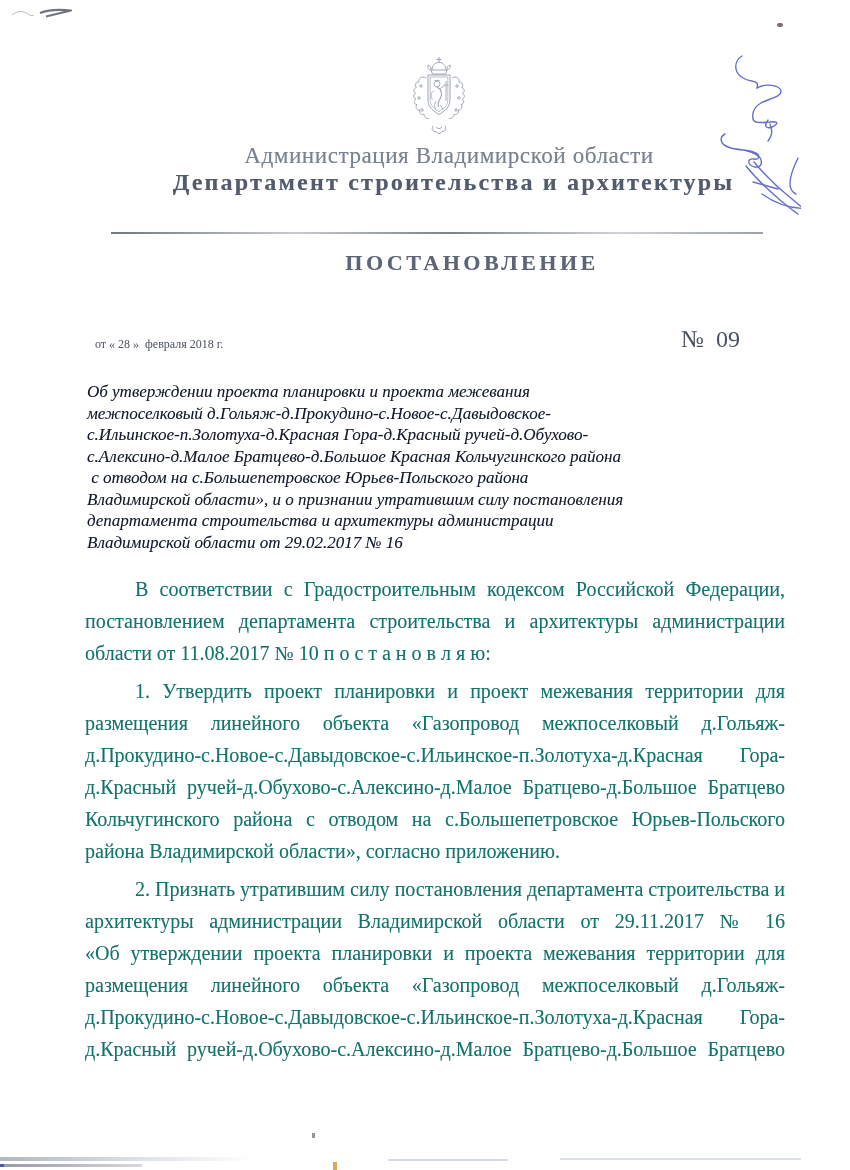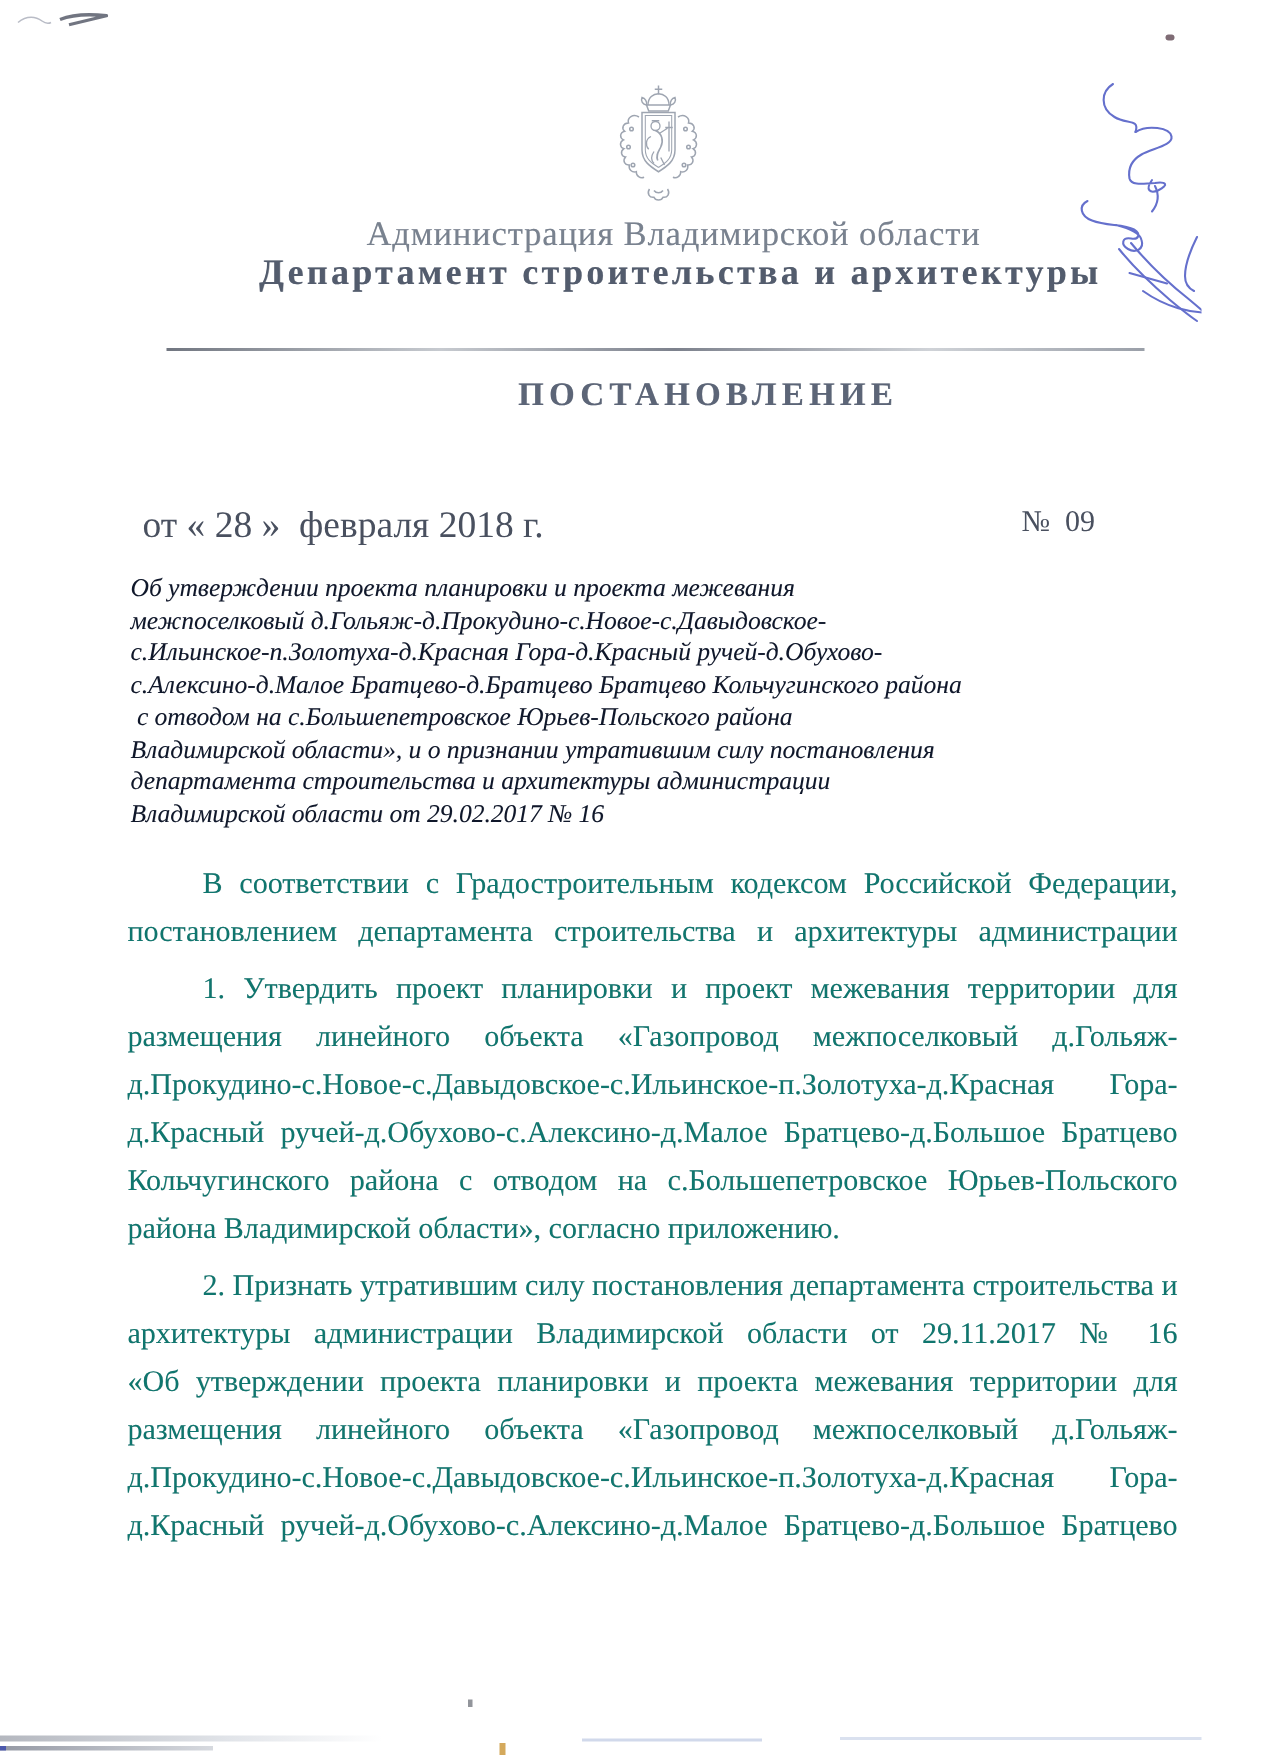--- a/index.html
+++ b/index.html
@@ -15,22 +15,22 @@
   .org2{top:169px;left:0;width:850px;box-sizing:border-box;padding-left:57px;text-align:center;
         font-size:24px;font-weight:bold;letter-spacing:2.2px;color:#535c6d;
         text-shadow:.2px .2px .4px rgba(80,88,104,.5);}
   .rule{top:232px;left:111px;width:652px;height:2px;
         background:linear-gradient(to right,rgba(88,94,106,.85),rgba(130,138,150,.45) 28%,
         rgba(92,98,112,.8) 52%,rgba(136,144,156,.4) 78%,rgba(100,108,122,.65));}
   .title{top:250px;left:0;width:850px;box-sizing:border-box;padding-left:30px;text-align:center;
          font-size:22px;font-weight:bold;letter-spacing:3.5px;color:#5c6577;
          text-shadow:.3px .3px .4px rgba(86,96,112,.5);margin-left:32px;}
   
-  .date{top:337px;left:95px;font-size:25px;color:#49505f;white-space:pre-wrap;}
-  .num{top:337px;left:681px;font-size:20px;color:#49505f;white-space:pre-wrap;}
+  .date{top:337px;left:95px;font-size:12px;color:#49505f;white-space:pre-wrap;}
+  .num{top:326px;left:681px;font-size:24px;color:#49505f;white-space:pre-wrap;}
   
   .subject{top:381px;left:87px;width:575px;font-style:italic;font-size:17px;line-height:21.5px;
            color:#0f172a;text-shadow:.2px .2px .3px rgba(66,72,86,.35);}
   .subject .sline{white-space:pre-wrap;}
   
   .bodytext{top:573px;left:85px;width:700px;font-size:20px;line-height:32px;color:#0f766e;
             text-shadow:.2px .2px .35px rgba(60,66,80,.3);}
   .p{margin:0;}
   .p + .p{margin-top:6px;}
   .jl{text-align:justify;text-align-last:justify;}
@@ -104,31 +104,32 @@
   <div class="abs rule"></div>
   <div class="abs title">ПОСТАНОВЛЕНИЕ</div>
 
   <div class="abs date">от « 28 »  февраля 2018 г.</div>
   <div class="abs num">№  09</div>
 
   <div class="abs subject">
     <div class="sline">Об утверждении проекта планировки и проекта межевания</div>
     <div class="sline">межпоселковый д.Гольяж-д.Прокудино-с.Новое-с.Давыдовское-</div>
     <div class="sline">с.Ильинское-п.Золотуха-д.Красная Гора-д.Красный ручей-д.Обухово-</div>
-    <div class="sline">с.Алексино-д.Малое Братцево-д.Братцево Братцево Кольчугинского района</div>
+    <div class="sline">с.Алексино-д.Малое Братцево-д.Большое Красная Кольчугинского района</div>
     <div class="sline"> с отводом на с.Большепетровское Юрьев-Польского района</div>
     <div class="sline">Владимирской области», и о признании утратившим силу постановления</div>
     <div class="sline">департамента строительства и архитектуры администрации</div>
     <div class="sline">Владимирской области от 29.02.2017 № 16</div>
   </div>
 
   <div class="abs bodytext">
     <div class="p">
       <div class="jl ind">В соответствии с Градостроительным кодексом Российской Федерации,</div>
       <div class="jl">постановлением департамента строительства и архитектуры администрации</div>
+      <div class="ll">области от 11.08.2017 № 10 п о с т а н о в л я ю:</div>
     </div>
     <div class="p">
       <div class="jl ind">1. Утвердить проект планировки и проект межевания территории для</div>
       <div class="jl">размещения линейного объекта «Газопровод межпоселковый д.Гольяж-</div>
       <div class="jl">д.Прокудино-с.Новое-с.Давыдовское-с.Ильинское-п.Золотуха-д.Красная Гора-</div>
       <div class="jl">д.Красный ручей-д.Обухово-с.Алексино-д.Малое Братцево-д.Большое Братцево</div>
       <div class="jl">Кольчугинского района с отводом на с.Большепетровское Юрьев-Польского</div>
       <div class="ll">района Владимирской области», согласно приложению.</div>
     </div>
     <div class="p">

